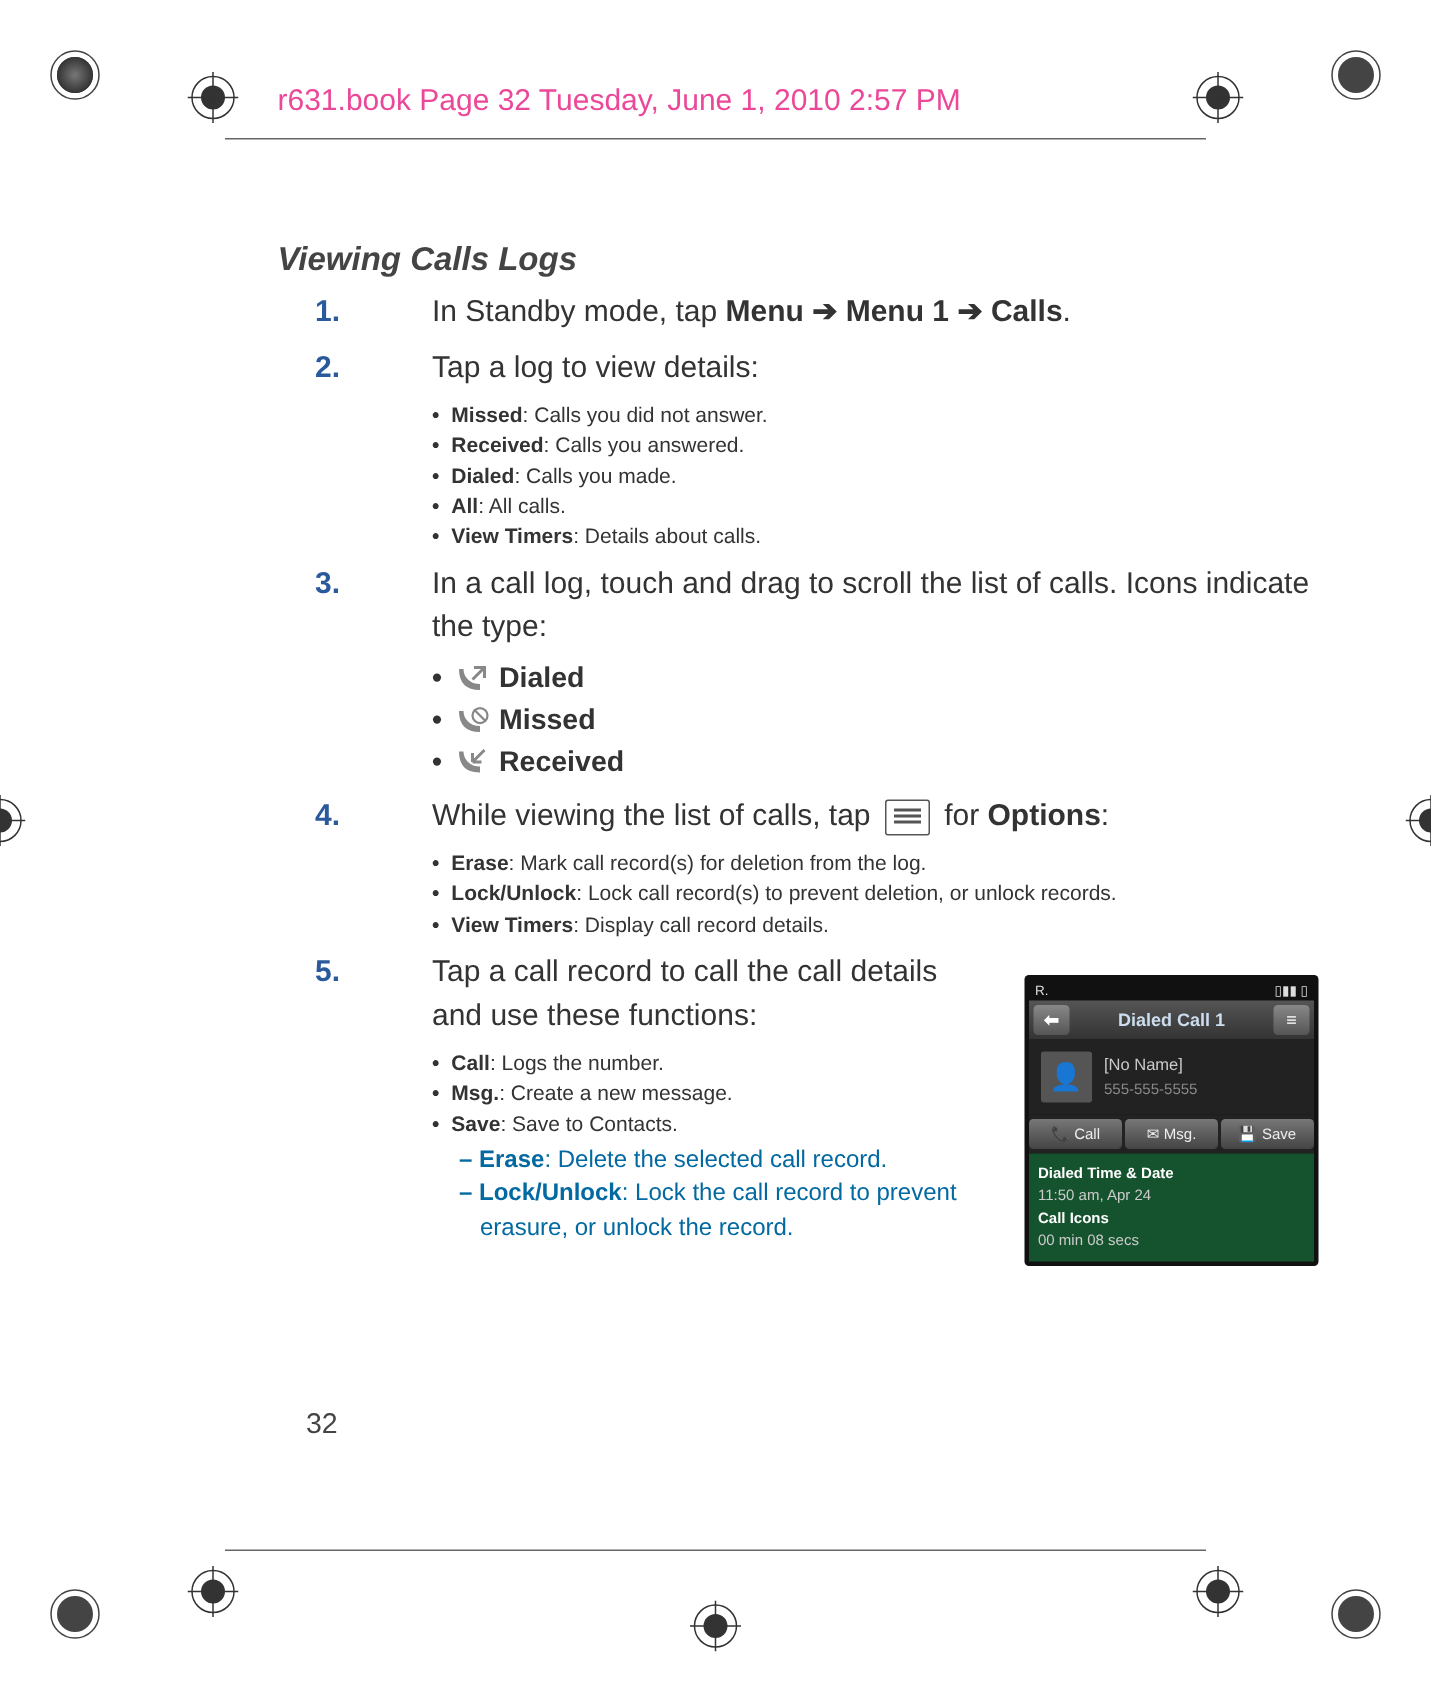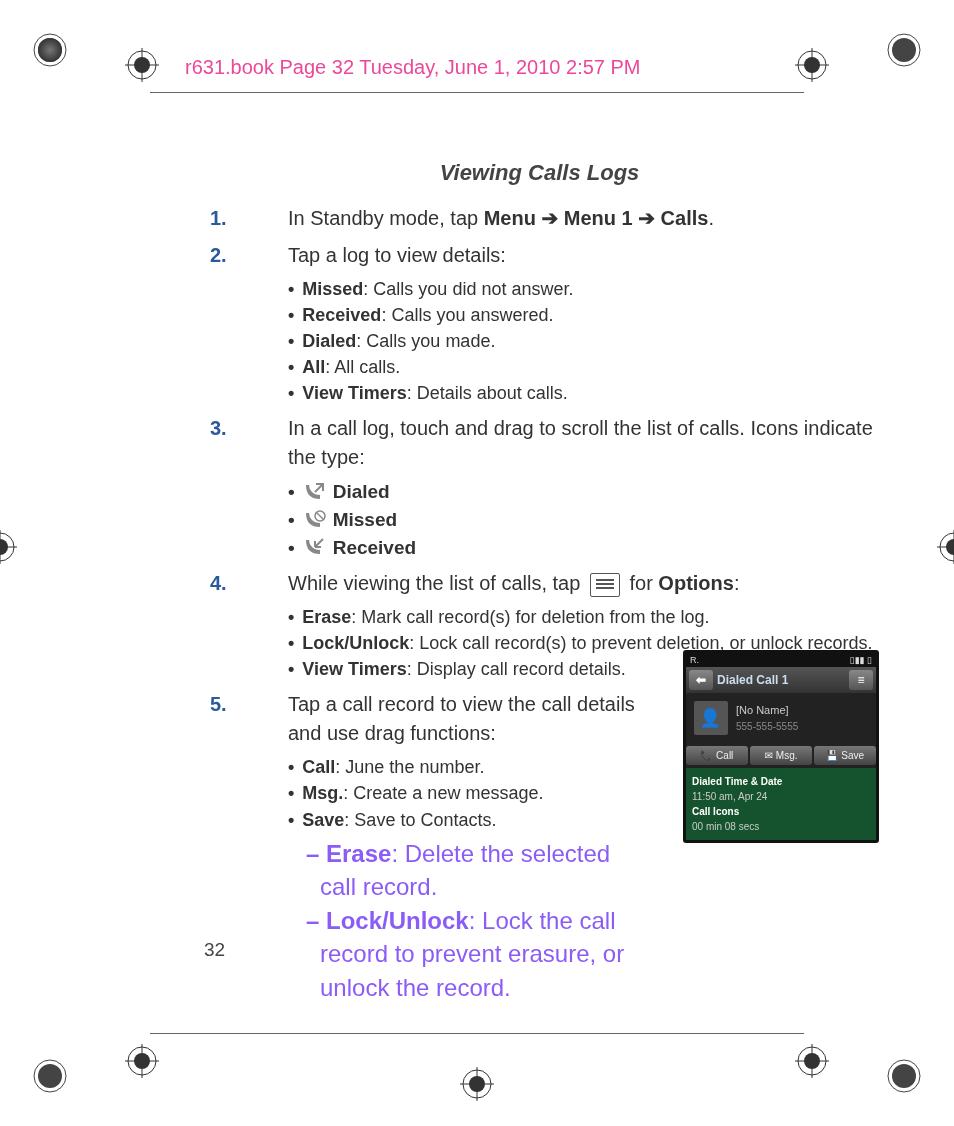--- a/index.html
+++ b/index.html
@@ -65,22 +65,21 @@
     top: 160px;
     left: 185px;
     right: 60px;
   }
 
   .section-title {
     font-style: italic;
     font-weight: bold;
     font-size: 22px;
     color: #444;
-    margin-bottom: 18px;
-    text-align: center;
+    margin-bottom: 8px;
   }
 
   .step {
     display: flex;
     margin-bottom: 8px;
     line-height: 1.45;
   }
   .step-num {
     width: 38px;
     flex-shrink: 0;
@@ -96,21 +95,21 @@
   }
   .step-body-narrow {
     max-width: 360px;
   }
   .bold { font-weight: bold; }
 
   .sub-list {
     margin-top: 6px;
   }
   .sub-item {
-    font-size: 18px;
+    font-size: 14px;
     color: #333;
     line-height: 1.45;
     padding-left: 0px;
   }
   .sub-item::before {
     content: "•";
     margin-right: 8px;
     font-weight: bold;
   }
   .sub-item .bold { font-weight: bold; }
@@ -150,22 +149,22 @@
     left: 5px; right: 5px; top: 5px;
     border-top: 2px solid #555;
     box-shadow: 0 4px 0 #555, 0 8px 0 #555;
   }
 
   .dash-list {
     margin-top: 4px;
     padding-left: 18px;
   }
   .dash-item {
-    font-size: 24px;
-    color: #8b5cf6;
+    font-size: 16px;
+    color: #0369a1;
     line-height: 1.4;
     text-indent: -14px;
     padding-left: 14px;
   }
   .dash-item::before {
     content: "– ";
     font-weight: bold;
   }
 
   .page-num {
@@ -207,20 +206,21 @@
     background: linear-gradient(#888,#555);
     border-radius: 3px;
     display:flex;align-items:center;justify-content:center;
     color:#fff;font-size:12px;font-weight:bold;
   }
   .pm-title {
     flex:1;
     color:#cde;
     font-size:12px;
     font-weight:bold;
+    text-align:center;
   }
   .pm-contact {
     background:#222;
     padding:8px;
     display:flex;
     align-items:center;
     gap:8px;
   }
   .pm-avatar {
     width:34px;height:34px;
@@ -406,23 +406,23 @@
         <div class="sub-item"><span class="bold">Erase</span><span>: Mark call record(s) for deletion from the log.</span></div>
         <div class="sub-item"><span class="bold">Lock/Unlock</span><span>: Lock call record(s) to prevent deletion, or unlock records.</span></div>
         <div class="sub-item"><span class="bold">View Timers</span><span>: Display call record details.</span></div>
       </div>
     </div>
   </div>
 
   <div class="step">
     <div class="step-num">5.</div>
     <div class="step-body step-body-narrow">
-      <span>Tap a call record to view the call details and use drag functions:</span>
+      <span>Tap a call record to call the call details and use these functions:</span>
       <div class="sub-list">
-        <div class="sub-item"><span class="bold">Call</span><span>: June the number.</span></div>
+        <div class="sub-item"><span class="bold">Call</span><span>: Logs the number.</span></div>
         <div class="sub-item"><span class="bold">Msg.</span><span>: Create a new message.</span></div>
         <div class="sub-item"><span class="bold">Save</span><span>: Save to Contacts.</span></div>
       </div>
       <div class="dash-list">
         <div class="dash-item"><span class="bold">Erase</span><span>: Delete the selected call record.</span></div>
         <div class="dash-item"><span class="bold">Lock/Unlock</span><span>: Lock the call record to prevent erasure, or unlock the record.</span></div>
       </div>
     </div>
   </div>
 </div>

